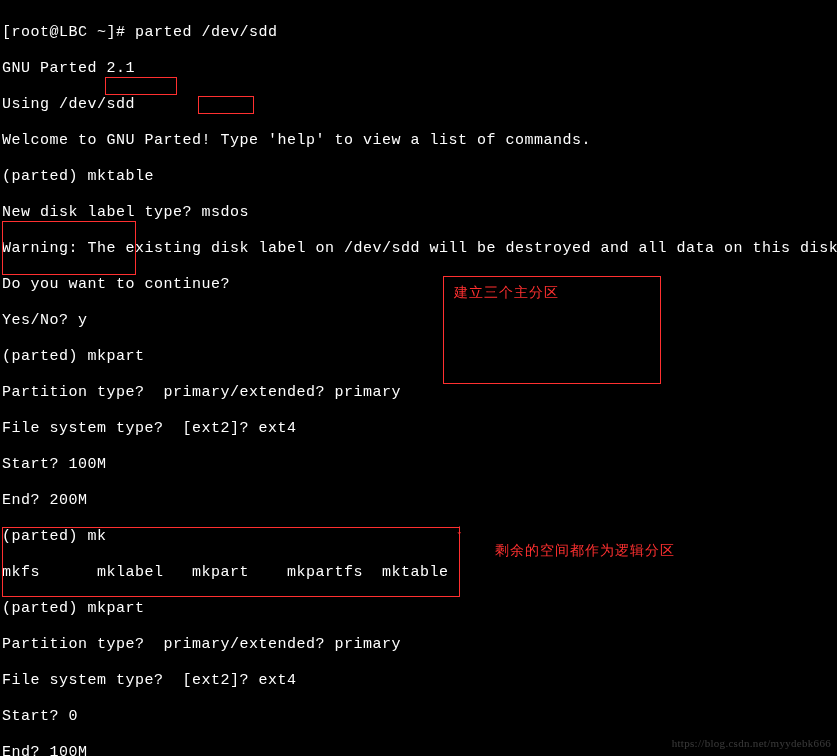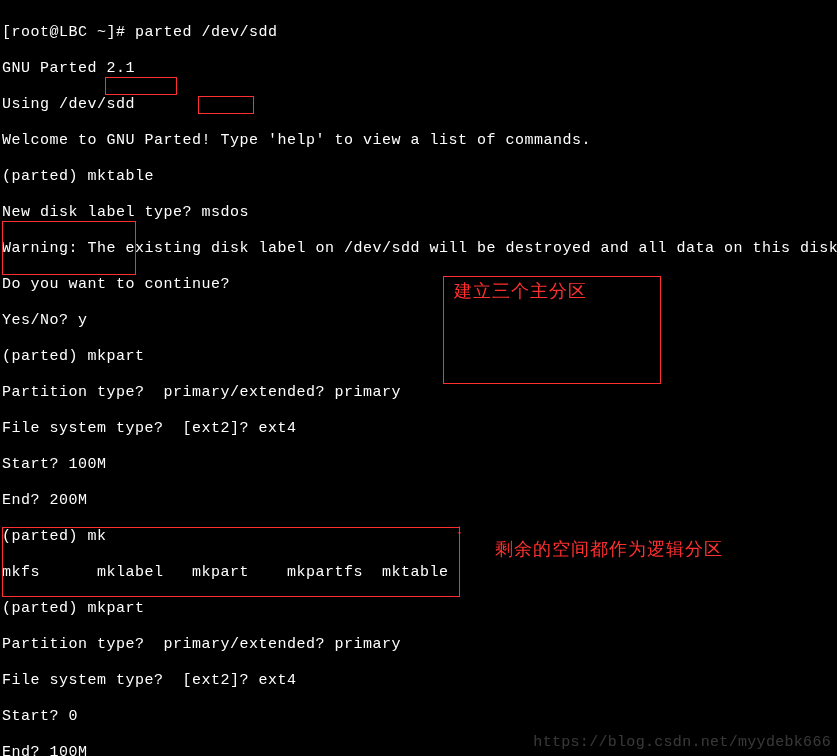--- a/index.html
+++ b/index.html
@@ -11,22 +11,22 @@
     font-size:15px;
     line-height:18px;
     color:#fff;
     letter-spacing:0.5px;
     position:relative;
     overflow:hidden;
   }
   .term{position:absolute;top:6px;left:2px;white-space:pre}
   .line{white-space:pre}
   .box{position:absolute;border:1px solid #ff3030}
-  .anno{position:absolute;color:#ff3030;font-size:18px;font-family:Liberation Mono, monospace;letter-spacing:1px}
-  .wm{position:absolute;right:6px;bottom:4px;color:rgba(255,255,255,0.22);font-family:Liberation Mono, monospace;font-size:15px;letter-spacing:0.3px}
+  .anno{position:absolute;color:#ff3030;font-size:14px;font-family:Liberation Sans, sans-serif;letter-spacing:1px}
+  .wm{position:absolute;right:6px;bottom:4px;color:rgba(255,255,255,0.22);font-family:Liberation Serif, serif;font-size:11px;letter-spacing:0.3px}
   .arrowdn{position:absolute;color:#ff3030;font-size:14px}
 </style>
 </head>
 <body>
 
 <div class="term">
 <div class="line">[root@LBC ~]# parted /dev/sdd</div>
 <div class="line">GNU Parted 2.1</div>
 <div class="line">Using /dev/sdd</div>
 <div class="line">Welcome to GNU Parted! Type 'help' to view a list of commands.</div>

